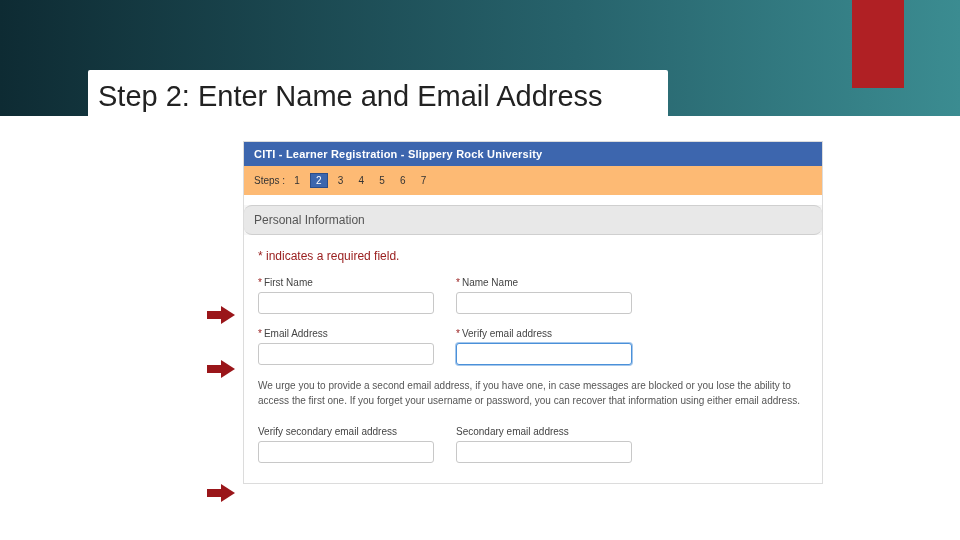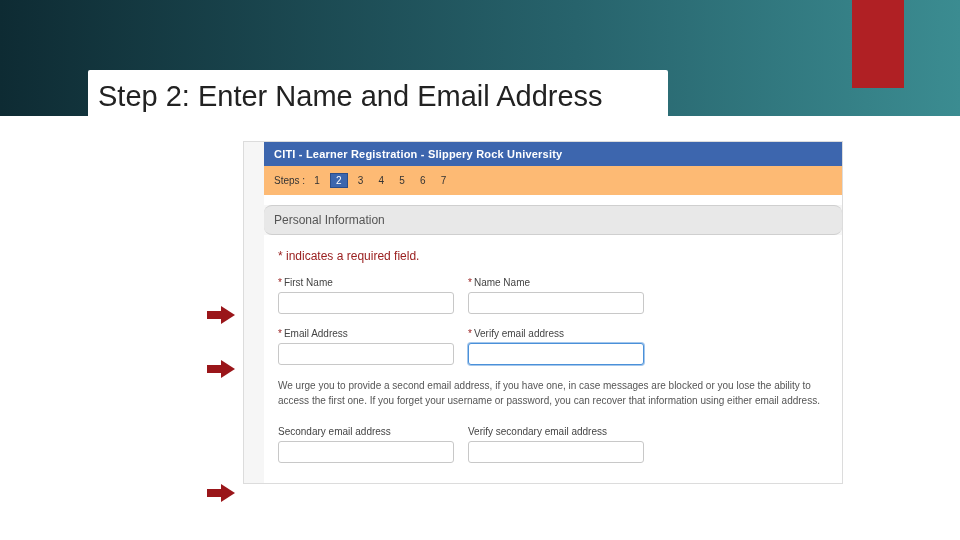--- a/index.html
+++ b/index.html
@@ -49,21 +49,20 @@
     font-family: Arial, Helvetica, sans-serif;
     white-space: nowrap;
   }
   .form-panel {
     position: absolute;
     left: 243px;
     top: 141px;
     width: 578px;
     background: #f6f6f6;
     border: 1px solid #dcdcdc;
-    padding-left: 20px;
   }
   .blue-header {
     background: #3d66ae;
     color: #ffffff;
     font-size: 11px;
     padding: 6px 10px;
     font-weight: bold;
     letter-spacing: .2px;
   }
   .steps-row {
@@ -108,21 +107,21 @@
     font-size: 10px;
     color: #444;
   }
   .req-note {
     color: #9a2020;
     font-size: 12px;
     margin: 4px 0 14px 0;
   }
   .row {
     display: flex;
-    gap: 14px;
+    gap: 22px;
     margin-bottom: 14px;
   }
   .field {
     width: 176px;
   }
   .field label {
     display: block;
     font-size: 10px;
     color: #444;
     margin-bottom: 4px;
@@ -225,25 +224,25 @@
         <div class="field">
           <label><span class="ast">*</span><span>Verify email address</span></label>
           <input type="text" class="focused" style="">
         </div>
       </div>
 
       <div class="help-text">We urge you to provide a second email address, if you have one, in case messages are blocked or you lose the ability to access the first one. If you forget your username or password, you can recover that information using either email address.</div>
 
       <div class="row">
         <div class="field">
+          <label><span>Verify secondary email address</span></label>
+          <input type="text" style="">
+        </div>
+        <div class="field">
           <label><span>Secondary email address</span></label>
-          <input type="text" style="">
-        </div>
-        <div class="field">
-          <label><span>Verify secondary email address</span></label>
           <input type="text" style="">
         </div>
       </div>
 
     </div>
   </div>
 
   <div class="arrow" style="left:207px; top:306px;">
     <div class="tail"></div>
       <div class="head"></div>

